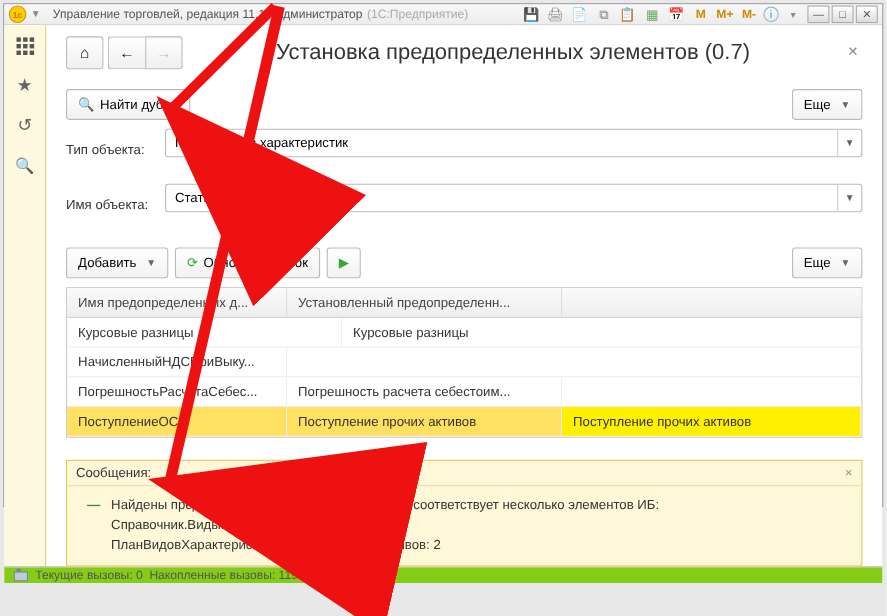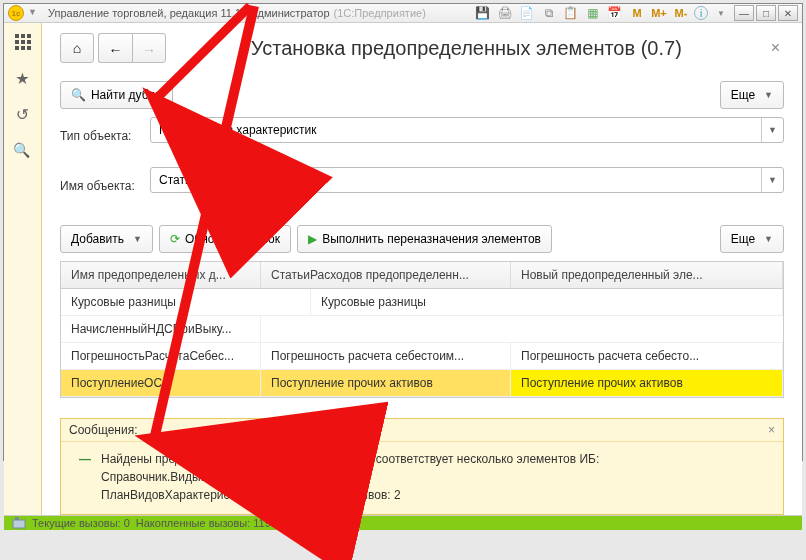--- a/index.html
+++ b/index.html
@@ -162,46 +162,43 @@
         <button class="btn">
           <span>Добавить</span>
           <span class="drop">▼</span>
         </button>
         <button class="btn">
           <span class="refresh">⟳</span>
           <span>Обновить список</span>
         </button>
         <button class="btn">
           <span class="play">▶</span>
-          <span>Выполнить переназначения элементов</span>
         </button>
         <button class="btn right">
           <span>Еще</span>
           <span class="drop">▼</span>
         </button>
       </div>
 
       <div class="table">
         <div class="hdr">
           <div class="cell c0">Имя предопределенных д...</div>
-          <div class="cell c1">СтатьиРасходов предопределенн...</div>
-          <div class="cell c2">Новый предопределенный эле...</div>
+          <div class="cell c1">Установленный предопределенн...</div>
         </div>
         <div id="tbody">
             <div class="row">
               <div class="cell c1">Курсовые разницы</div>
               <div class="cell c2">Курсовые разницы</div>
             </div>
             <div class="row">
               <div class="cell c0">НачисленныйНДСПриВыку...</div>
             </div>
             <div class="row">
               <div class="cell c0">ПогрешностьРасчетаСебес...</div>
               <div class="cell c1">Погрешность расчета себестоим...</div>
-              <div class="cell c2">Погрешность расчета себесто...</div>
             </div>
             <div class="row sel">
               <div class="cell c0">ПоступлениеОС</div>
               <div class="cell c1">Поступление прочих активов</div>
               <div class="cell c2">Поступление прочих активов</div>
             </div>
           </div>
       </div>
 
       <div class="msgs">

